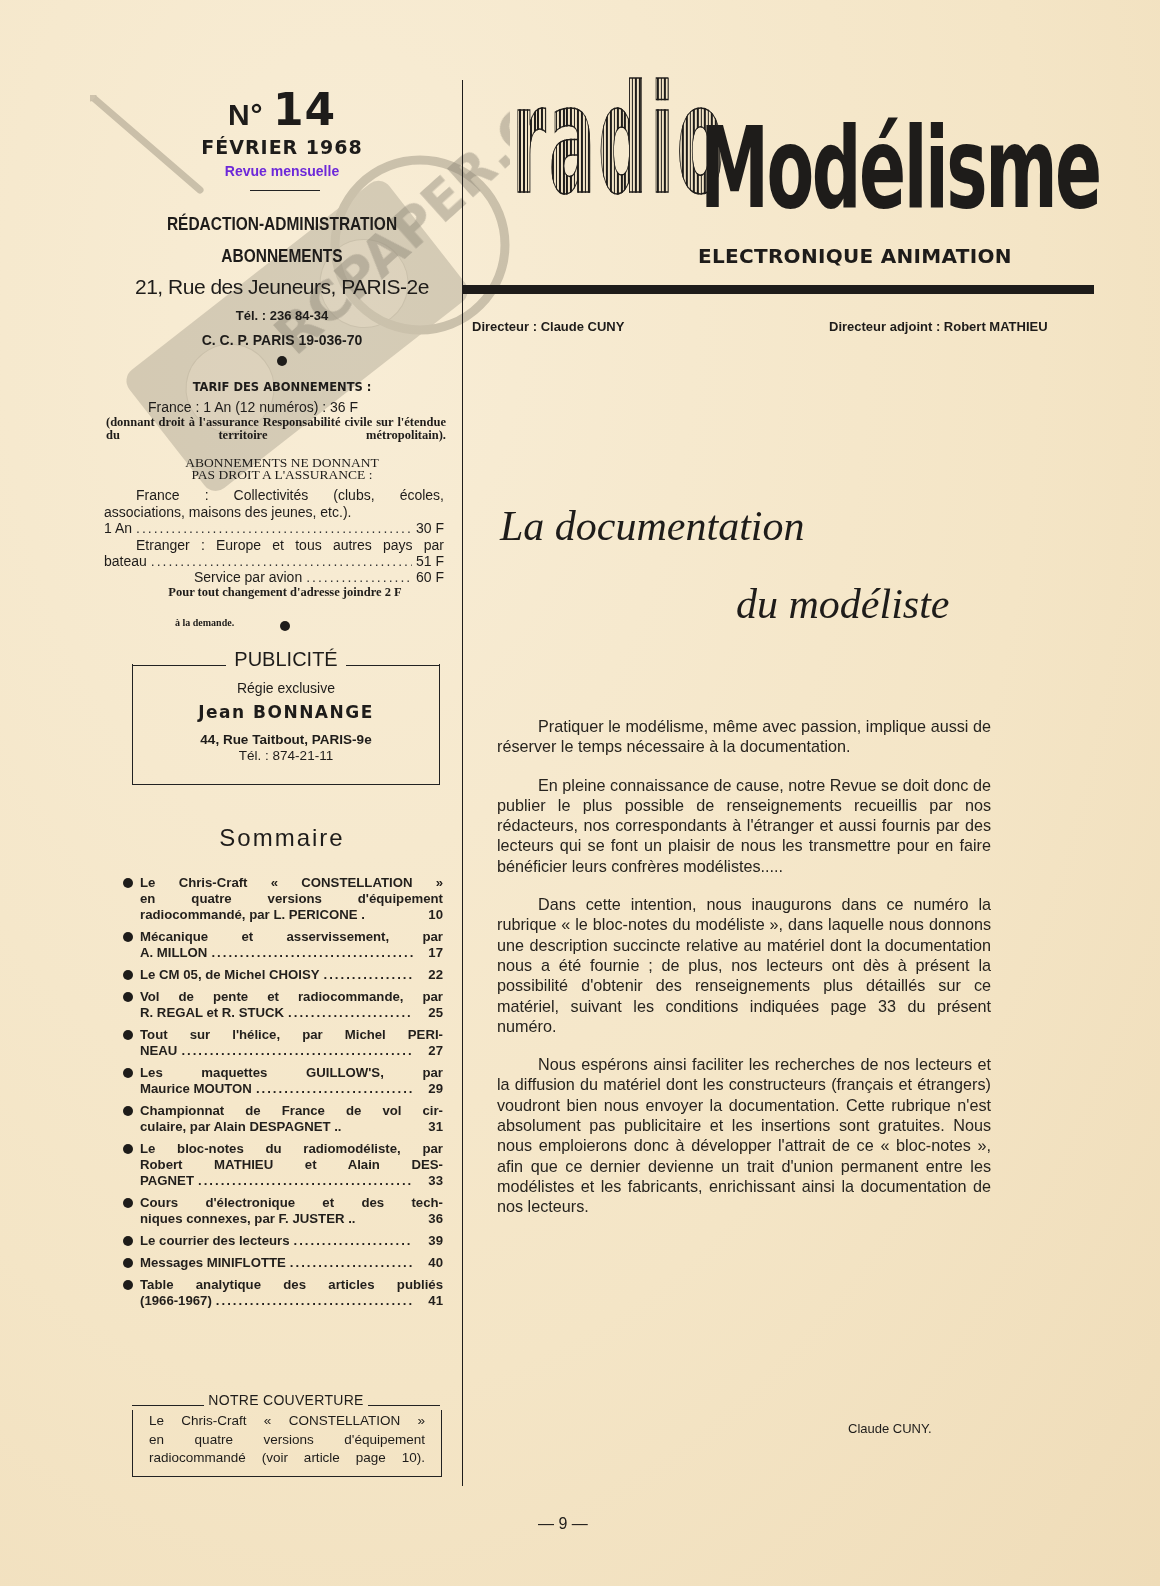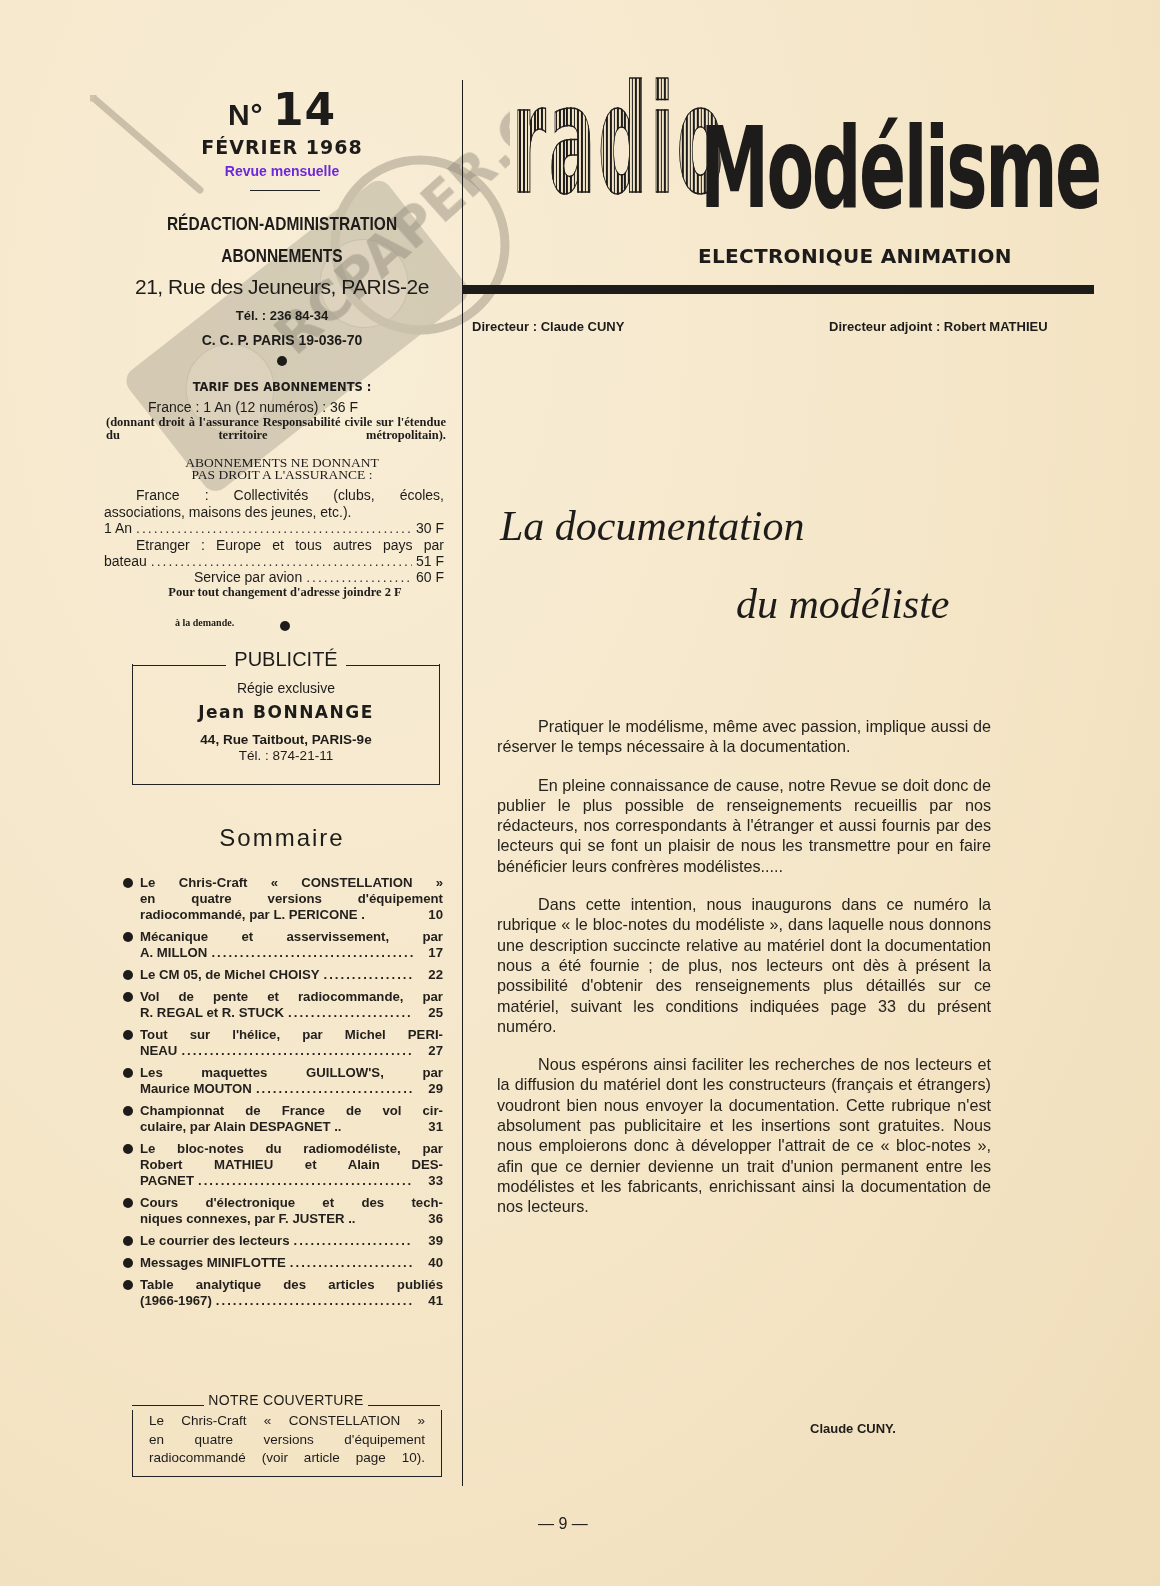--- a/index.html
+++ b/index.html
@@ -75,21 +75,21 @@
   .modelisme { position: absolute; left: 700px; top: 118px; font-family: "DejaVu Sans", sans-serif; font-weight: bold; font-size: 112px; line-height: 100px; letter-spacing: -4px; transform: scaleX(0.62); transform-origin: left top; color: #1e1c1a; white-space: nowrap; }
   .subtitle { position: absolute; left: 698px; top: 244px; font-family: "DejaVu Sans", sans-serif; font-weight: bold; font-size: 20px; letter-spacing: 0.3px; }
   .thick-rule { position: absolute; left: 462px; top: 285px; width: 632px; height: 9px; background: #1e1c1a; }
   .director { position: absolute; top: 319px; font-size: 13px; font-weight: bold; }
 
   .title-1 { position: absolute; left: 500px; top: 502px; font-family: "Liberation Serif", serif; font-style: italic; font-size: 42px; }
   .title-2 { position: absolute; left: 736px; top: 580px; font-family: "Liberation Serif", serif; font-style: italic; font-size: 42px; }
 
   .body-text { position: absolute; left: 497px; top: 716px; width: 494px; font-size: 16.2px; line-height: 20.3px; color: #27241f; }
   .body-text p { margin: 0 0 18px 0; text-align: justify; text-indent: 41px; hyphens: manual; }
-  .signature { position: absolute; left: 810px; top: 1421px; font-size: 13px; font-weight: bold; text-align: right; }
+  .signature { position: absolute; left: 848px; top: 1421px; font-size: 13px; font-weight: normal; text-align: right; }
   .page-num { position: absolute; left: 538px; top: 1515px; font-size: 16px; }
 </style>
 </head>
 <body>
 
 <svg class="watermark" viewBox="0 0 420 400" xmlns="http://www.w3.org/2000/svg">
   <g opacity="0.32" fill="#7a7263" stroke="#6b6456">
     <line x1="0" y1="0" x2="110" y2="95" stroke-width="7" stroke-linecap="round"></line>
     <circle cx="0" cy="0" r="6"></circle>
     <g transform="rotate(-38 200 240)">

